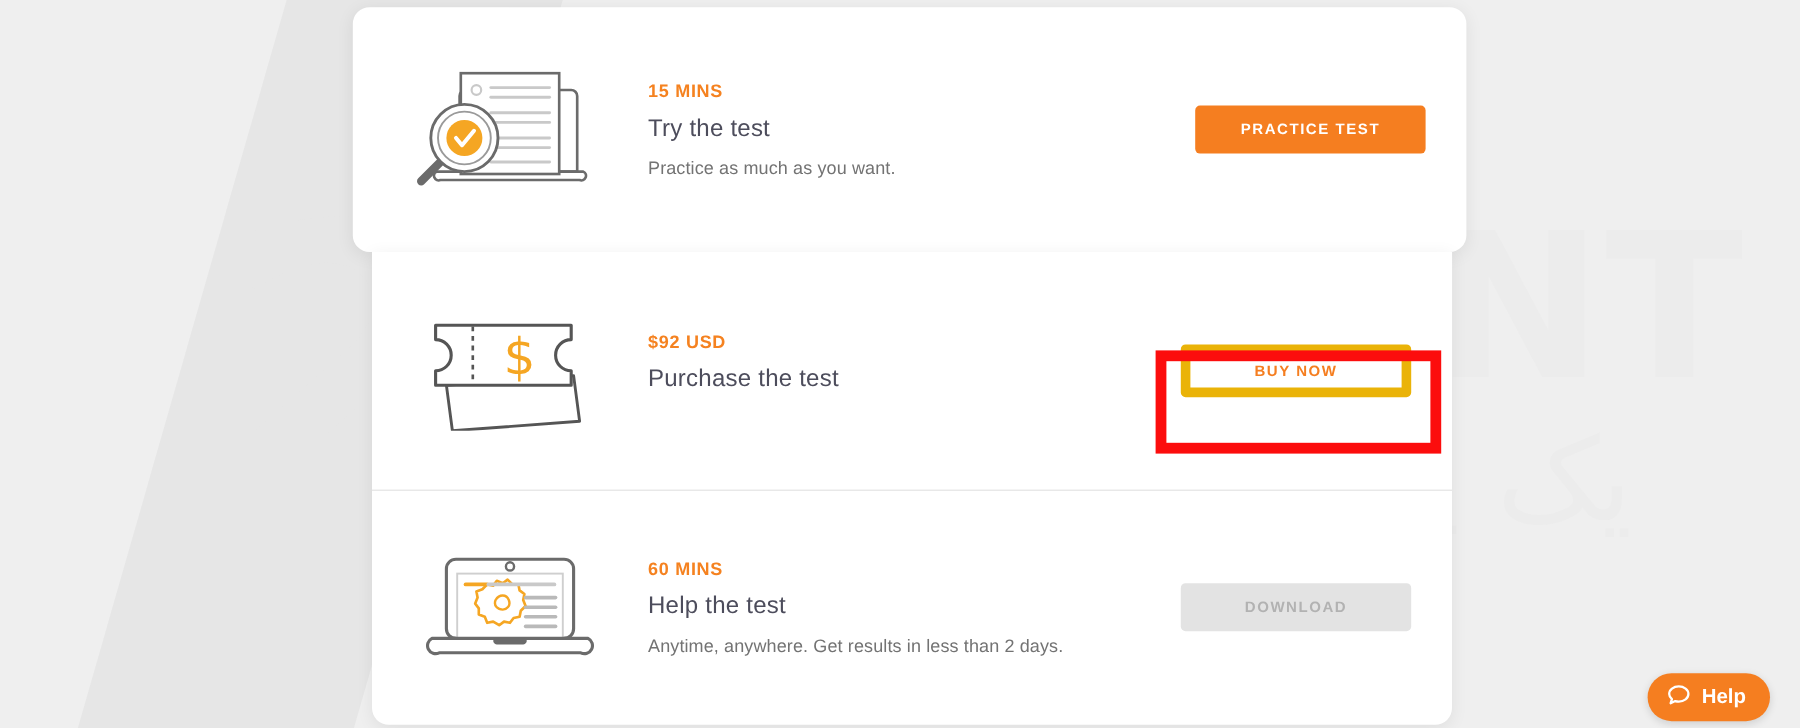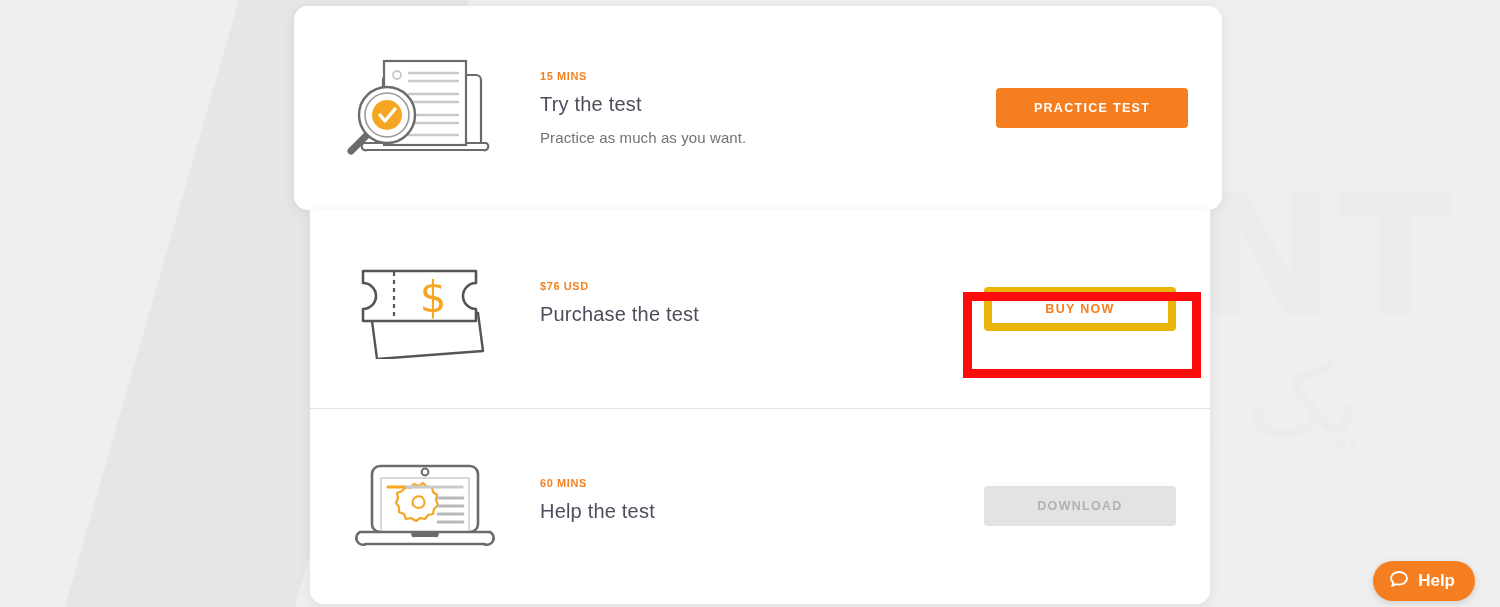--- a/index.html
+++ b/index.html
@@ -49,21 +49,21 @@
   .row-try{top:0;height:204px;}
   .row-buy{top:0;height:198px;}
   .row-take{top:198px;height:196px;}
 
   .icon-col{width:230px;display:flex;justify-content:center;align-items:center;flex:0 0 auto;}
   .icon-col.icon-try{width:246px;}
   .text-col{flex:1 1 auto;min-width:0;}
   .btn-col{width:260px;display:flex;justify-content:center;align-items:center;flex:0 0 auto;}
 
   .eyebrow{
-    color:#f58220;font-size:11px;font-weight:700;
+    color:#f58220;font-size:15px;font-weight:700;
     letter-spacing:.6px;margin:0 0 11px 0;
   }
   .title{
     color:#4d4d5c;font-size:20px;font-weight:400;
     margin:0 0 13px 0;letter-spacing:.2px;
   }
   .desc{color:#737373;font-size:15px;margin:0;letter-spacing:.1px;}
 
   
   .btn{
@@ -167,21 +167,21 @@
 
           <path d="M22 62 L128 54 L133 92 L27 100 Z" stroke="#555" stroke-width="2.4" fill="#fff" stroke-linejoin="round"></path>
 
           <path d="M13 12 H126 v12 a13 13 0 0 0 0 26 v12 H13 v-12 a13 13 0 0 0 0 -26 z" stroke="#555" stroke-width="2.6" fill="#fff" stroke-linejoin="round"></path>
           <line x1="44" y1="13" x2="44" y2="62" stroke="#555" stroke-width="2.2" stroke-dasharray="4 4"></line>
           <text x="83" y="53" font-family="DejaVu Sans, sans-serif" font-size="42" font-weight="400" fill="#f5a623" text-anchor="middle">$</text>
         </svg>
       </div>
 
       <div class="text-col">
-        <p class="eyebrow">$76 USD</p>
+        <p class="eyebrow">$92 USD</p>
         <h2 class="title">Purchase the test</h2>
       </div>
 
       <div class="btn-col">
         <button class="btn btn-outline">BUY NOW</button>
       </div>
     </div>
 
     <div class="divider"></div>
 
@@ -206,20 +206,21 @@
             <line x1="88" y1="50" x2="113" y2="50"></line>
             <line x1="88" y1="58" x2="113" y2="58"></line>
             <line x1="88" y1="66" x2="113" y2="66"></line>
           </g>
         </svg>
       </div>
 
       <div class="text-col">
         <p class="eyebrow">60 MINS</p>
         <h2 class="title">Help the test</h2>
+        <p class="desc">Anytime, anywhere. Get results in less than 2 days.</p>
       </div>
 
       <div class="btn-col">
         <button class="btn btn-disabled">DOWNLOAD</button>
       </div>
     </div>
   </div>
 
   <div id="buy-highlight"></div>
 

